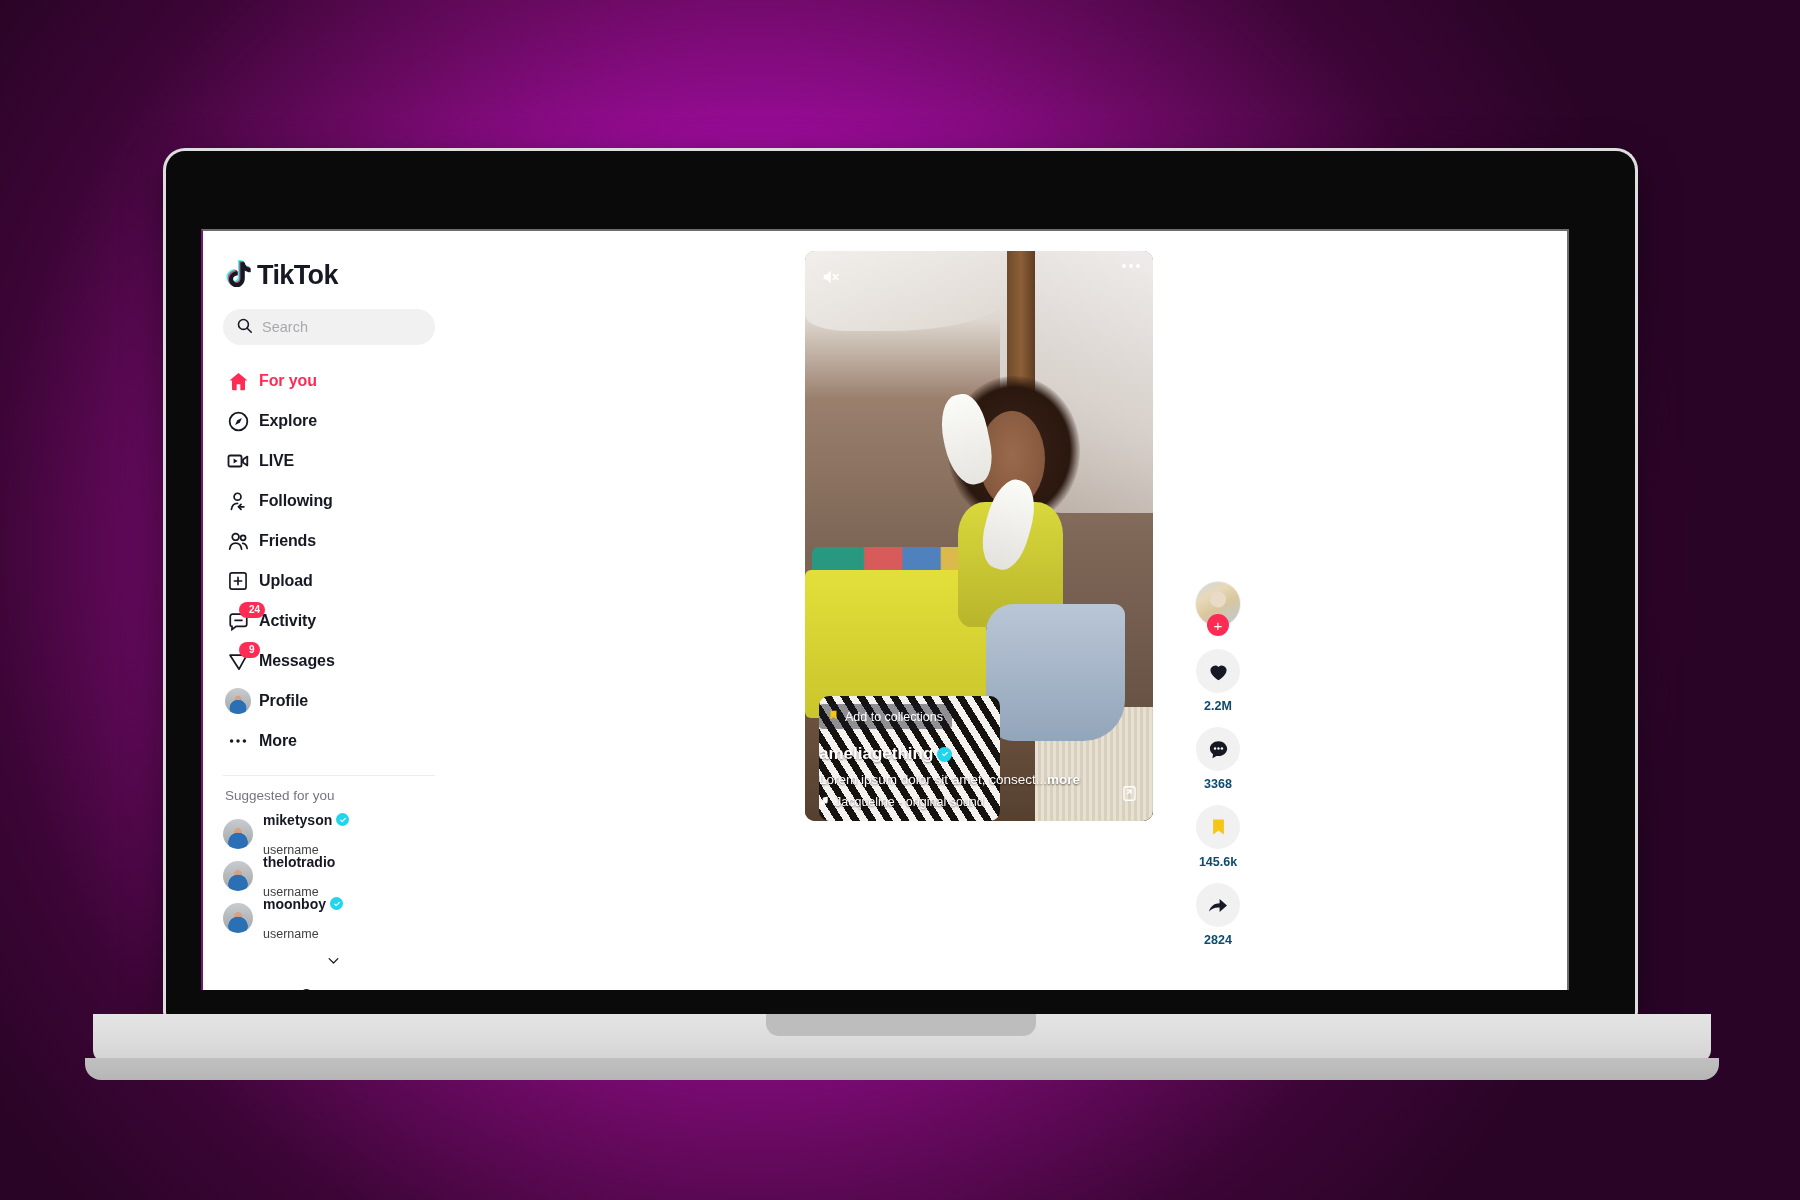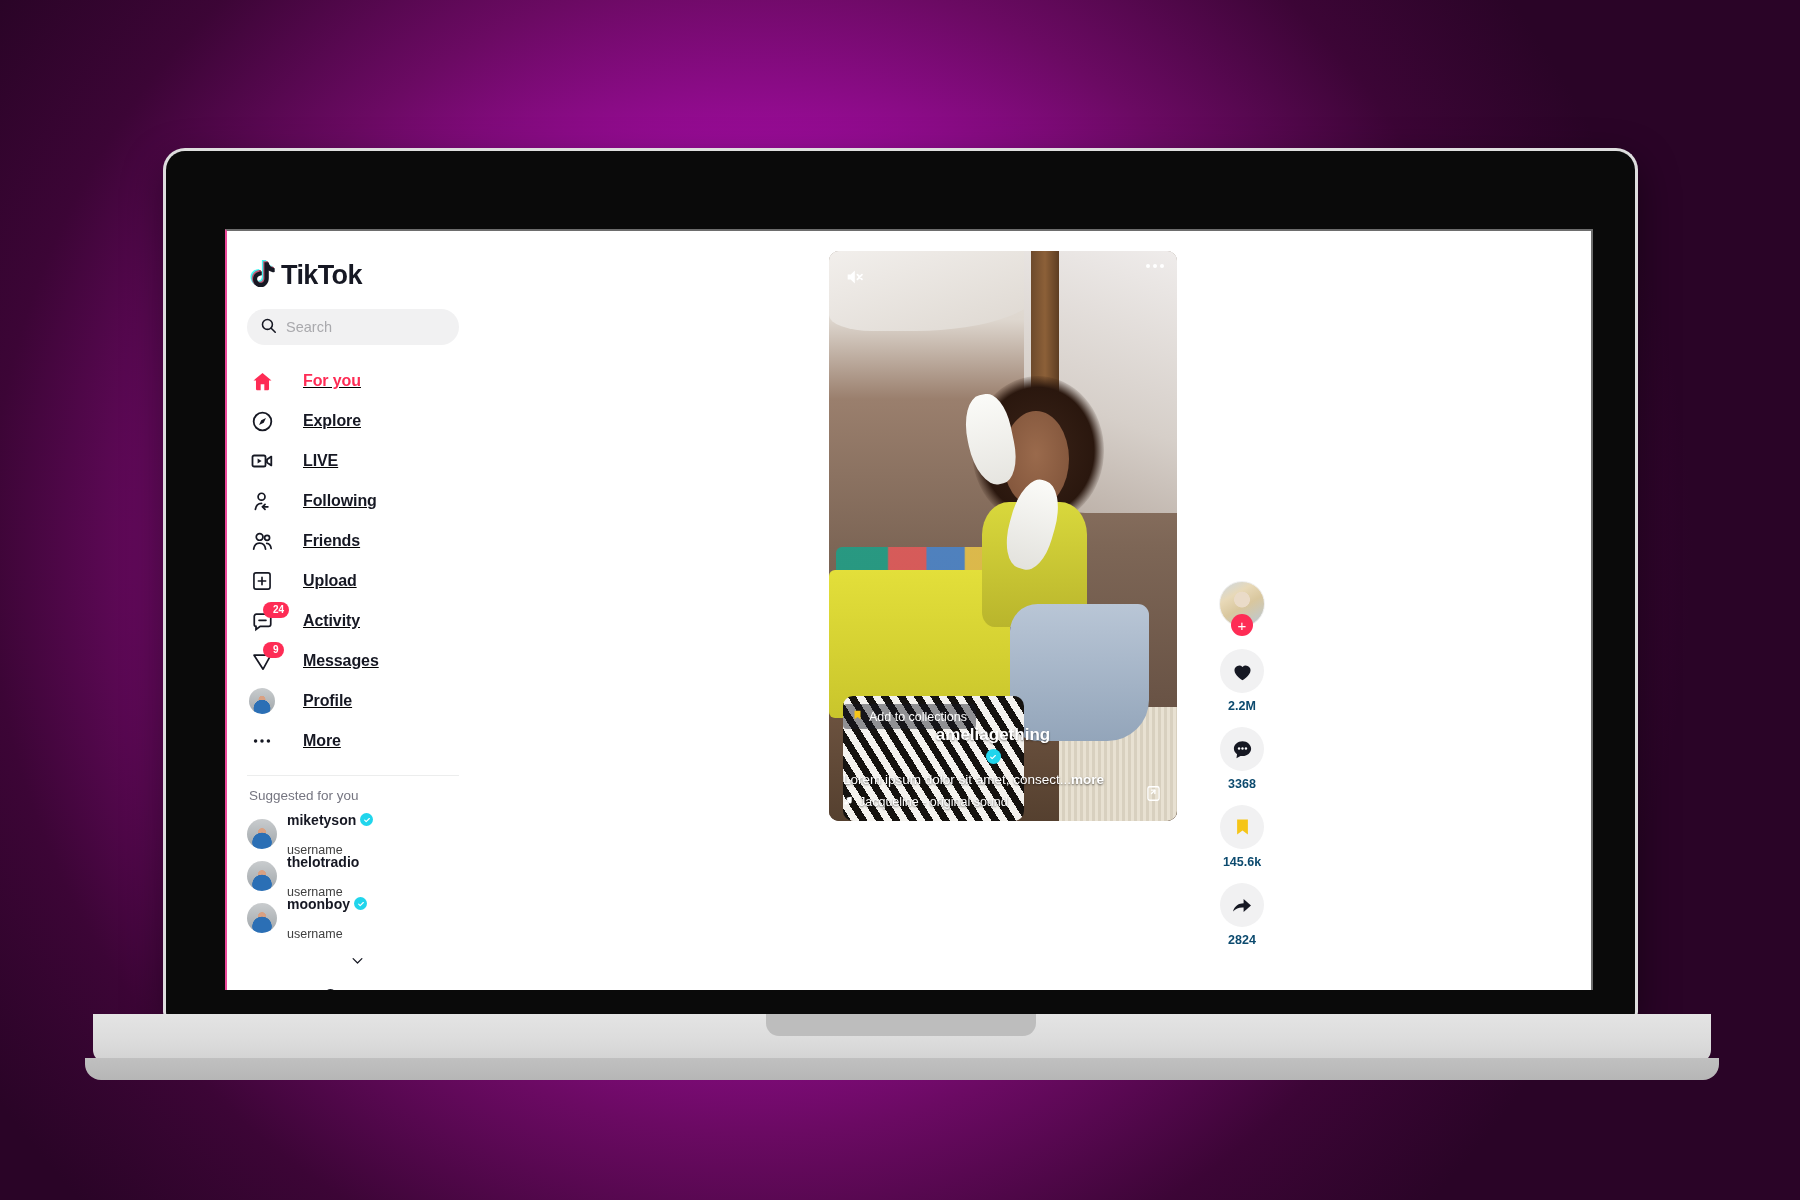--- a/index.html
+++ b/index.html
@@ -24,25 +24,25 @@
     position: absolute;
     left: 0; top: 0; width: 1475px; height: 870px;
     background: #0a0a0a;
     border-radius: 22px 22px 6px 6px;
     border: 3px solid #dedede;
     border-bottom: none;
     box-shadow: 0 14px 40px rgba(0,0,0,.45);
   }
   #laptop-screen {
     position: absolute;
-    left: 59px; top: 78px;
+    left: 35px; top: 78px;
     width: 1368px; height: 761px;
     background: #ffffff;
     border-top: 2px solid #6d6d6d;
-    border-left: 2px solid #ec4899;
+    border-left: 2px solid #701a75;
     border-right: 2px solid #6d6d6d;
     overflow: hidden;
   }
   #laptop-base {
     position: absolute;
     left: -70px; top: 866px;
     width: 1618px; height: 48px;
     background: linear-gradient(#e4e4e4 0%, #dcdcdc 55%, #d2d2d2 100%);
     border-radius: 0 0 12px 12px;
   }
@@ -79,24 +79,23 @@
     background: #f1f1f2; padding: 16px 13px; margin-bottom: 16px;
   }
   #search-input {
     border: none; background: transparent; outline: none;
     font-size: 14.5px; color: #161823; width: 100%;
     font-family: "Liberation Sans", sans-serif;
   }
   #search-input::placeholder { color: #a9a9ad; }
 
   .nav-item {
-    display: flex; align-items: center; gap: 28px;
+    display: flex; align-items: center; gap: 8px;
     height: 40px; cursor: pointer; position: relative;
     padding-left: 2px;
-    text-decoration: underline;
   }
   .nav-icon { width: 26px; height: 26px; flex: 0 0 26px; display: flex; align-items: center; justify-content: center; position: relative; }
   .nav-label { font-size: 16px; font-weight: 700; color: #161823; letter-spacing: -.1px; }
   .nav-item.active .nav-label { color: #fe2c55; }
   .badge {
     position: absolute; top: -6px; left: 14px;
     background: #fe2c55; color: #fff;
     font-size: 10px; font-weight: 700; line-height: 1;
     border-radius: 9px; padding: 3px 5px 3px 10px; min-width: 17px;
     text-align: center;
@@ -160,21 +159,21 @@
   #more-btn { right: 13px; top: 13px; display: flex; gap: 3px; cursor: pointer; align-items: center; }
   #more-btn i { width: 4px; height: 4px; border-radius: 50%; background: #fff; display: block; }
 
   #collections-chip {
     position: absolute; left: 14px; bottom: 92px; z-index: 6;
     display: inline-flex; align-items: center; gap: 6px;
     background: rgba(22,24,35,.45); border-radius: 4px;
     padding: 4px 9px; color: #fff; font-size: 12.5px; cursor: pointer;
   }
   #caption-block { position: absolute; left: 14px; bottom: 12px; z-index: 6; width: 300px; }
-  #vid-author { font-size: 17px; font-weight: 700; color: #fff; display: flex; align-items: center; gap: 4px; text-shadow: 0 1px 2px rgba(0,0,0,.5); flex-direction: column; }
+  #vid-author { font-size: 17px; font-weight: 700; color: #fff; display: flex; align-items: center; gap: 4px; text-shadow: 0 1px 2px rgba(0,0,0,.5); }
   #vid-author .verified { width: 15px; height: 15px; flex: 0 0 15px; }
   #vid-desc { font-size: 13.5px; color: #fff; margin-top: 8px; text-shadow: 0 1px 2px rgba(0,0,0,.6); }
   #vid-desc b { font-weight: 700; }
   #vid-music { font-size: 12.5px; color: #fff; margin-top: 8px; display: flex; align-items: center; gap: 5px; text-shadow: 0 1px 2px rgba(0,0,0,.6); }
   #expand-btn { position: absolute; right: 14px; bottom: 14px; z-index: 6; cursor: pointer; }
 
   
   #actions { position: absolute; left: 736px; top: 350px; width: 54px; display: flex; flex-direction: column; align-items: center; }
   #author-avatar-wrap { position: relative; width: 46px; height: 46px; margin-bottom: 22px; cursor: pointer; }
   #author-avatar {

